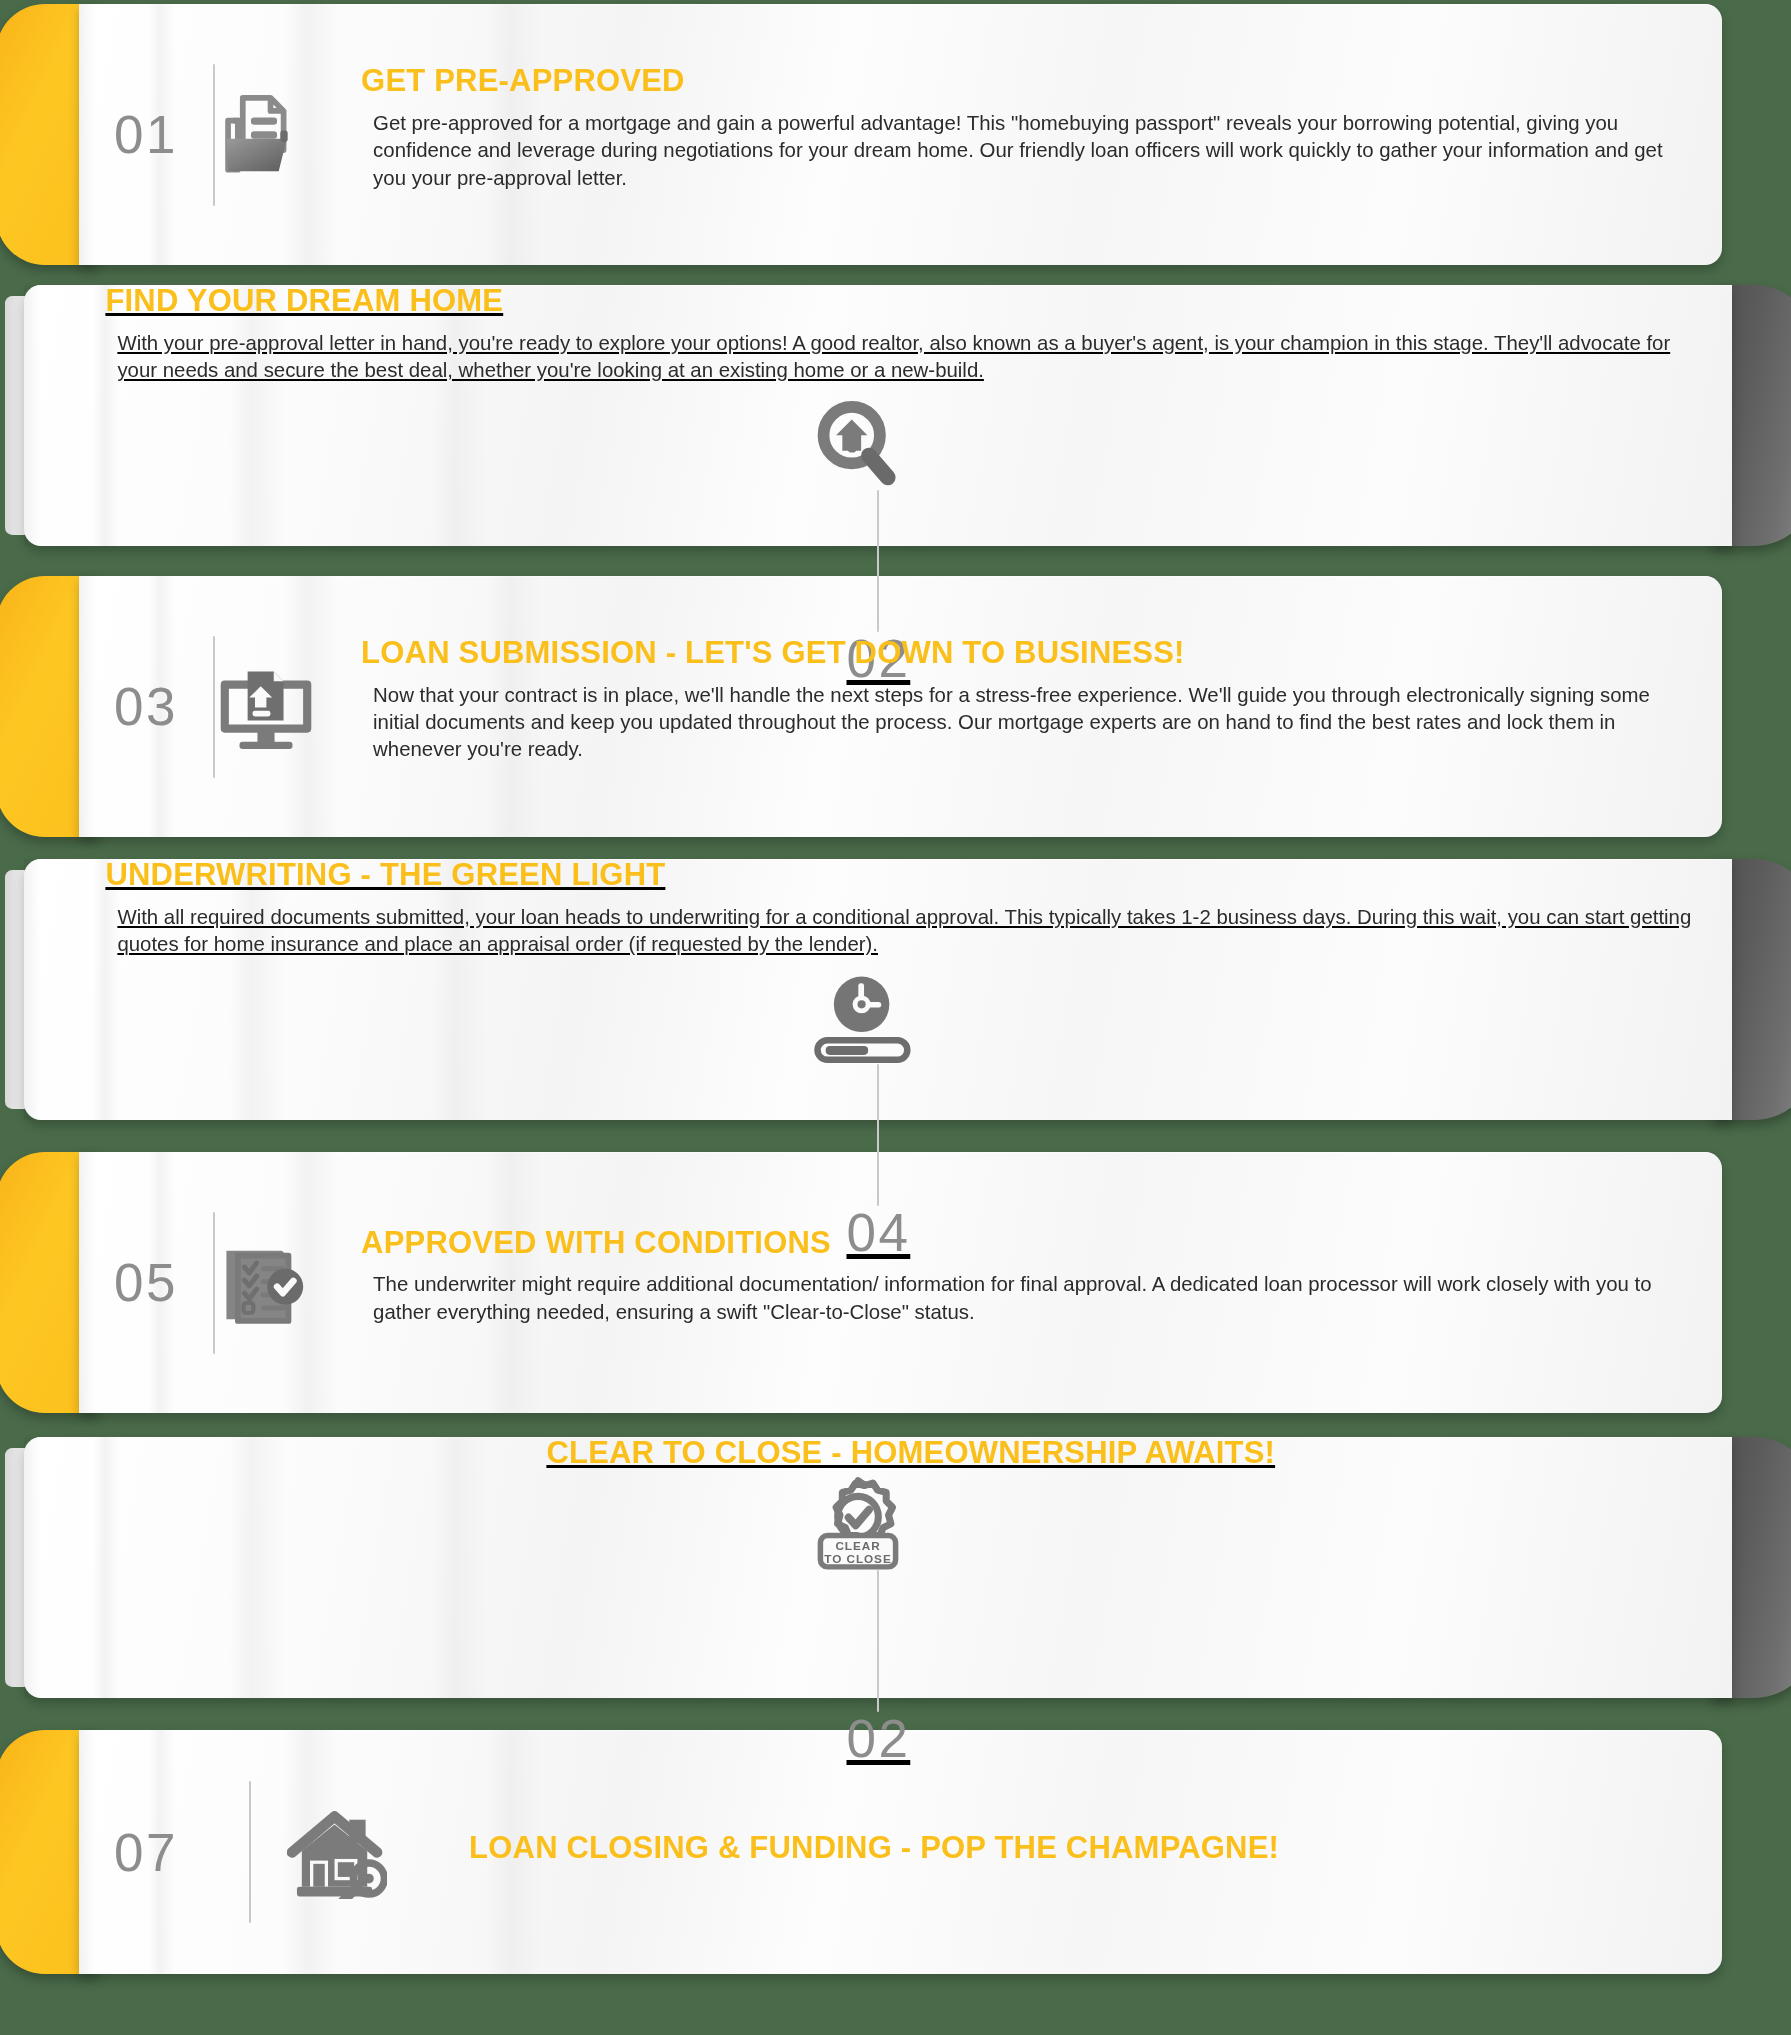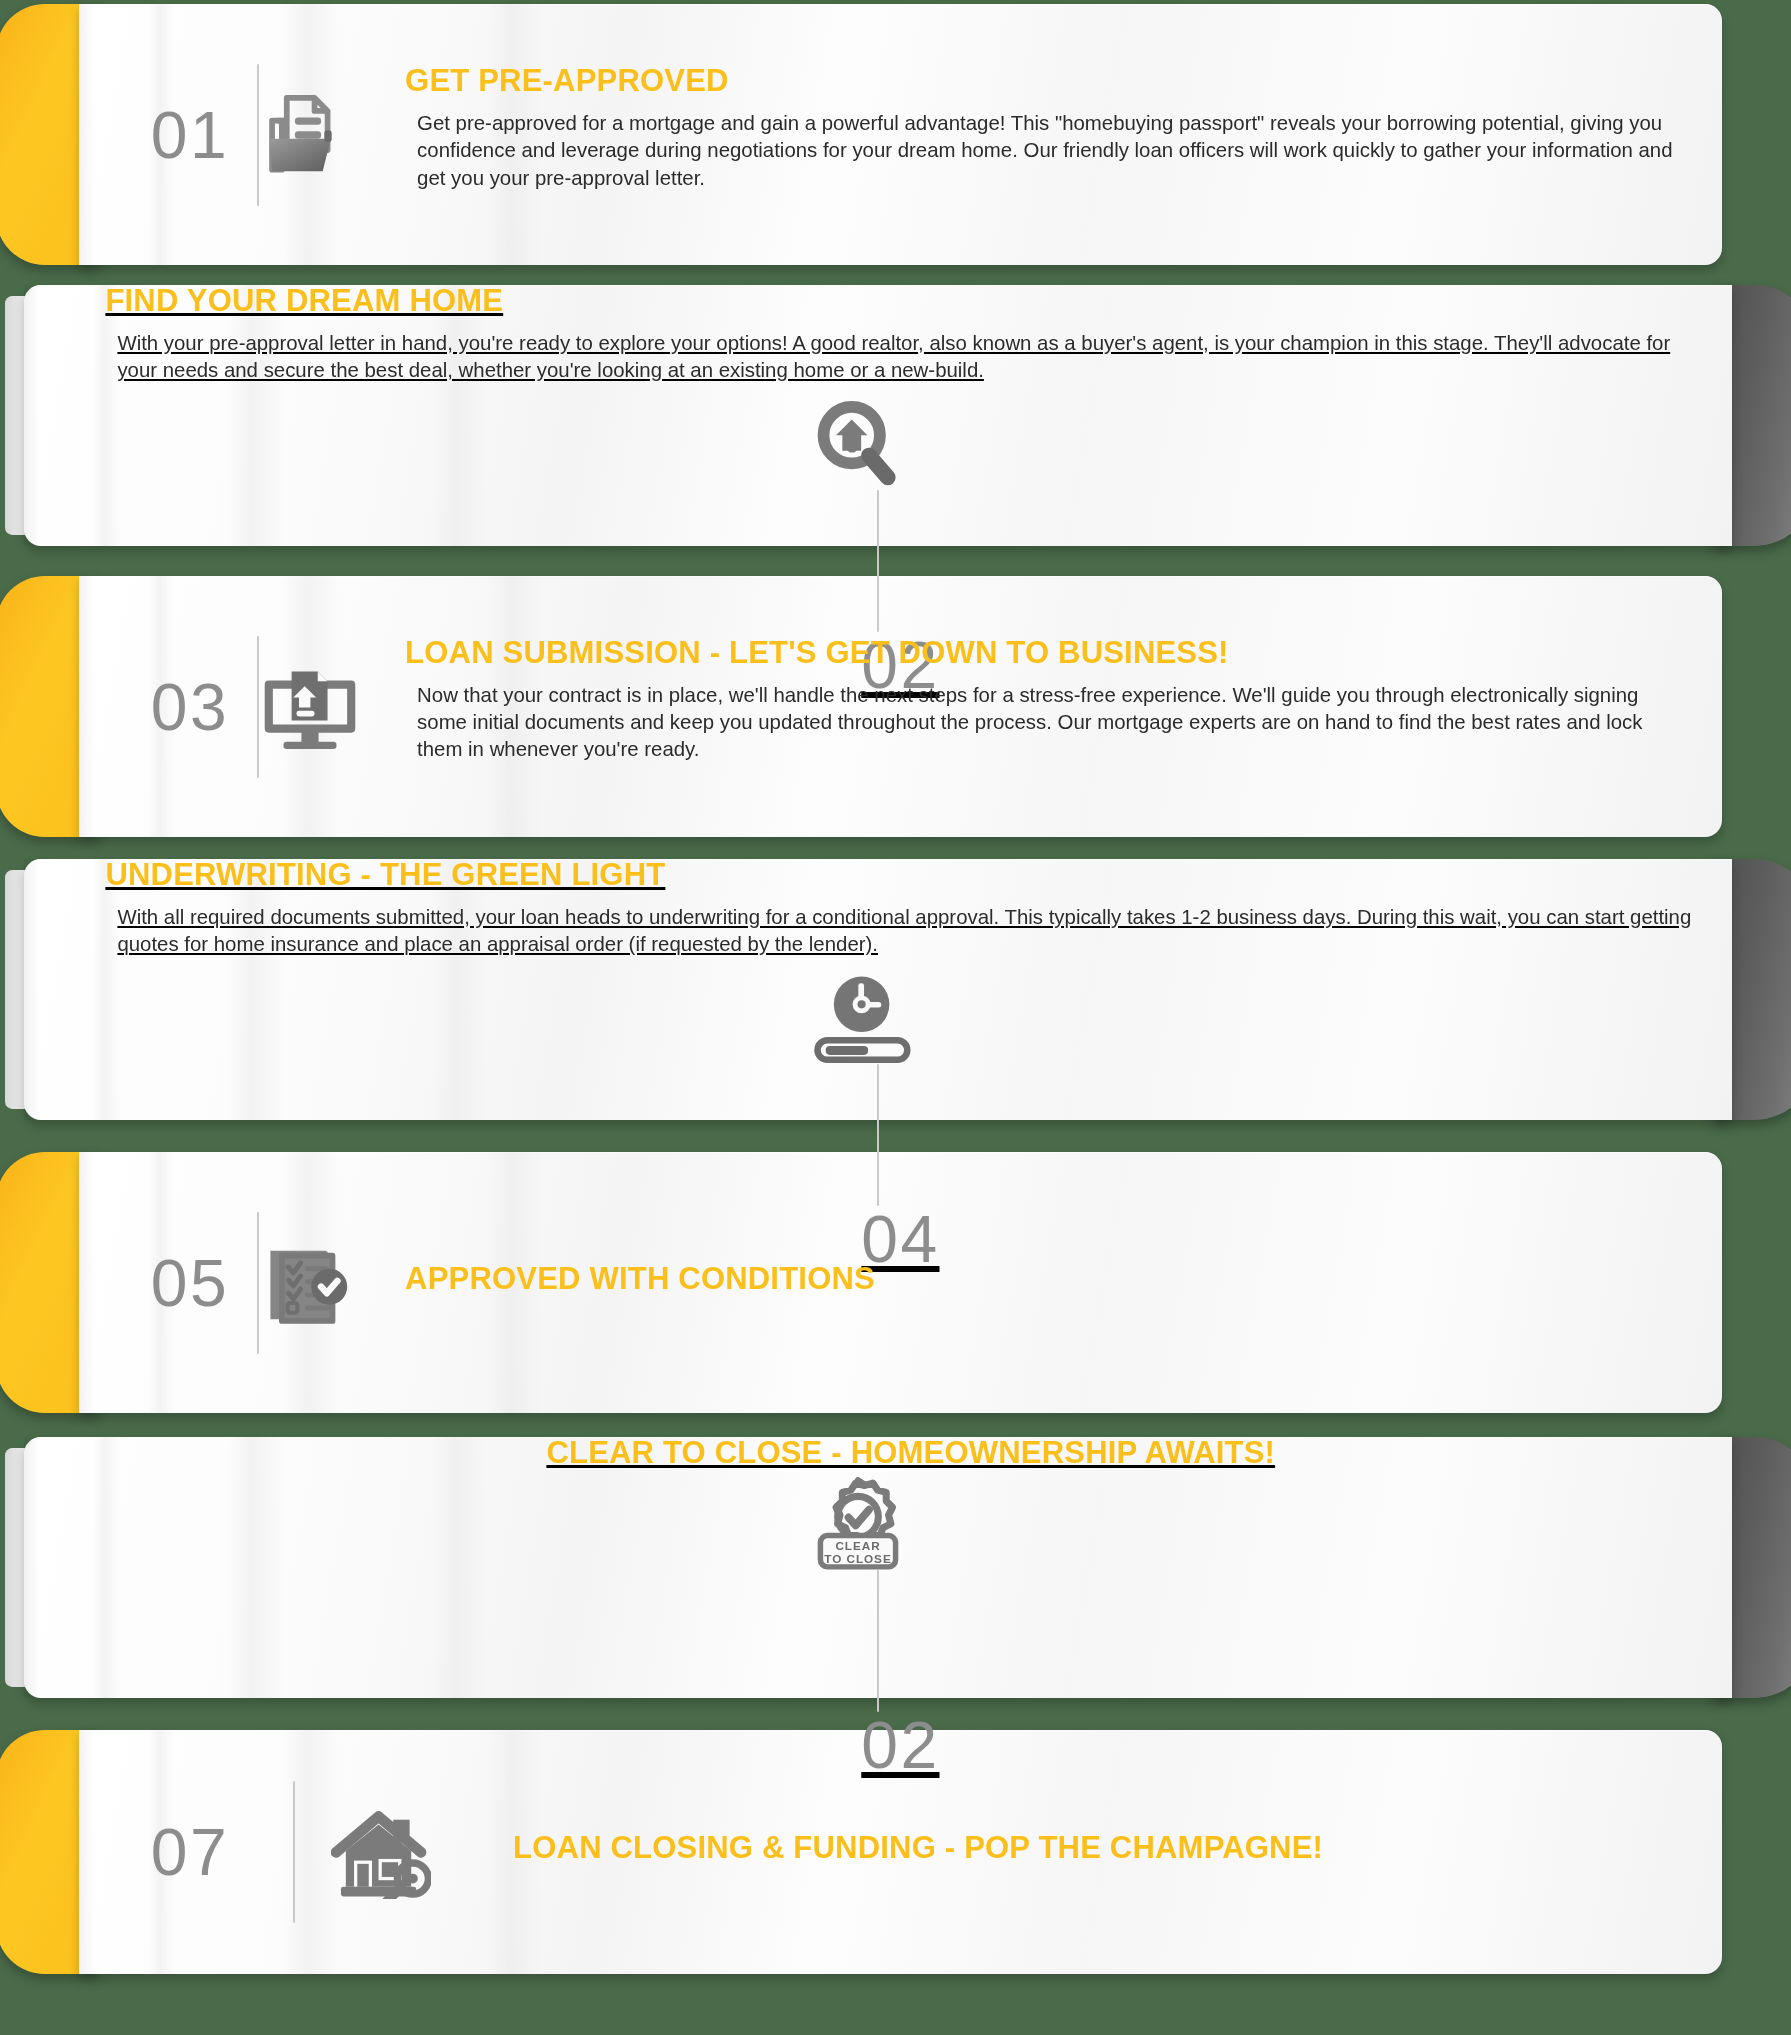--- a/index.html
+++ b/index.html
@@ -59,27 +59,26 @@
   
   .row{
     position:absolute;inset:0;
     display:flex;align-items:center;
     z-index:3;
   }
   .num{
     flex:0 0 auto;
     width:134px;
     text-align:center;
-    font-size:66px;
+    font-size:53px;
     line-height:1;
     font-weight:400;
     letter-spacing:2.4px;
     color:#8d8d8d;
     font-family:"Liberation Sans", sans-serif;
-    padding-left:44px;
   }
   .divider{
     flex:0 0 auto;
     width:2px;height:142px;
     background:#c9c9c9;
     border-radius:1.2px;
   }
   .icon-cell{
     flex:0 0 auto;
     width:134px;
@@ -252,20 +251,21 @@
           <path d="M36 70 l6 7 9-12" fill="none" stroke="#6f6f6f" stroke-width="6" stroke-linecap="round" stroke-linejoin="round"></path>
           <rect x="56" y="69" width="26" height="6" rx="3" fill="#7a7a7a"></rect>
           <rect x="35" y="82" width="12" height="12" rx="3" fill="none" stroke="#6f6f6f" stroke-width="5"></rect>
           <rect x="56" y="85" width="32" height="6" rx="3" fill="#7a7a7a"></rect>
           <circle cx="86" cy="62" r="22" fill="#6b6b6b"></circle>
           <path d="M76 62 l7 8 13-15" fill="none" stroke="#fafafa" stroke-width="8" stroke-linecap="round" stroke-linejoin="round"></path>
         </svg>
       </div>
       <div class="text-cell">
         <h2 class="title">APPROVED WITH CONDITIONS</h2>
+        <p class="body">The underwriter might require additional documentation/ information for final approval. A dedicated loan processor will work closely with you to gather everything needed, ensuring a swift "Clear-to-Close" status.</p>
       </div>
     </div>
   </div>
 
   <div class="band right" id="band6">
     <div class="edge-sliver"></div>
     <div class="tab-grey"></div>
     <div class="panel" style="right:83px;"></div>
     <div class="row" style="right:83px;">
       <div class="text-cell">

